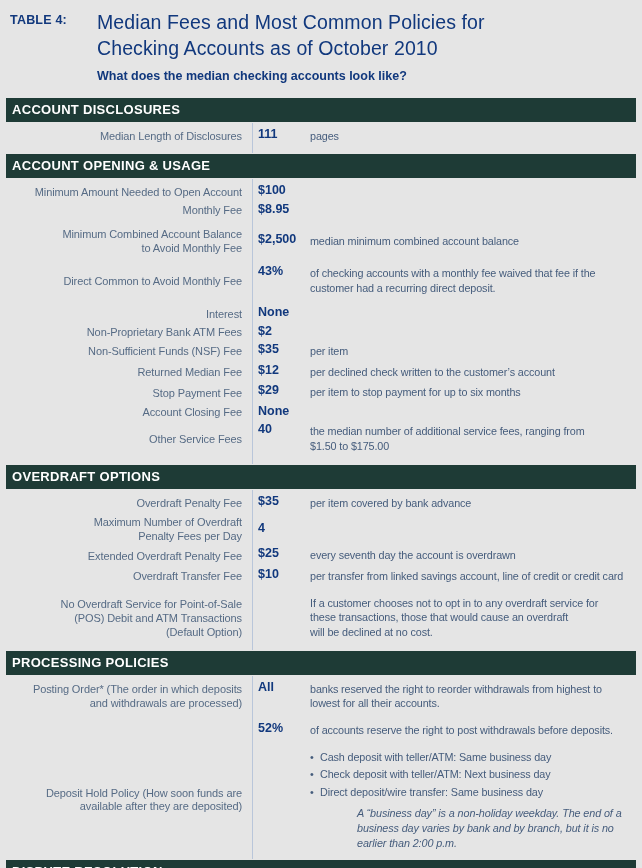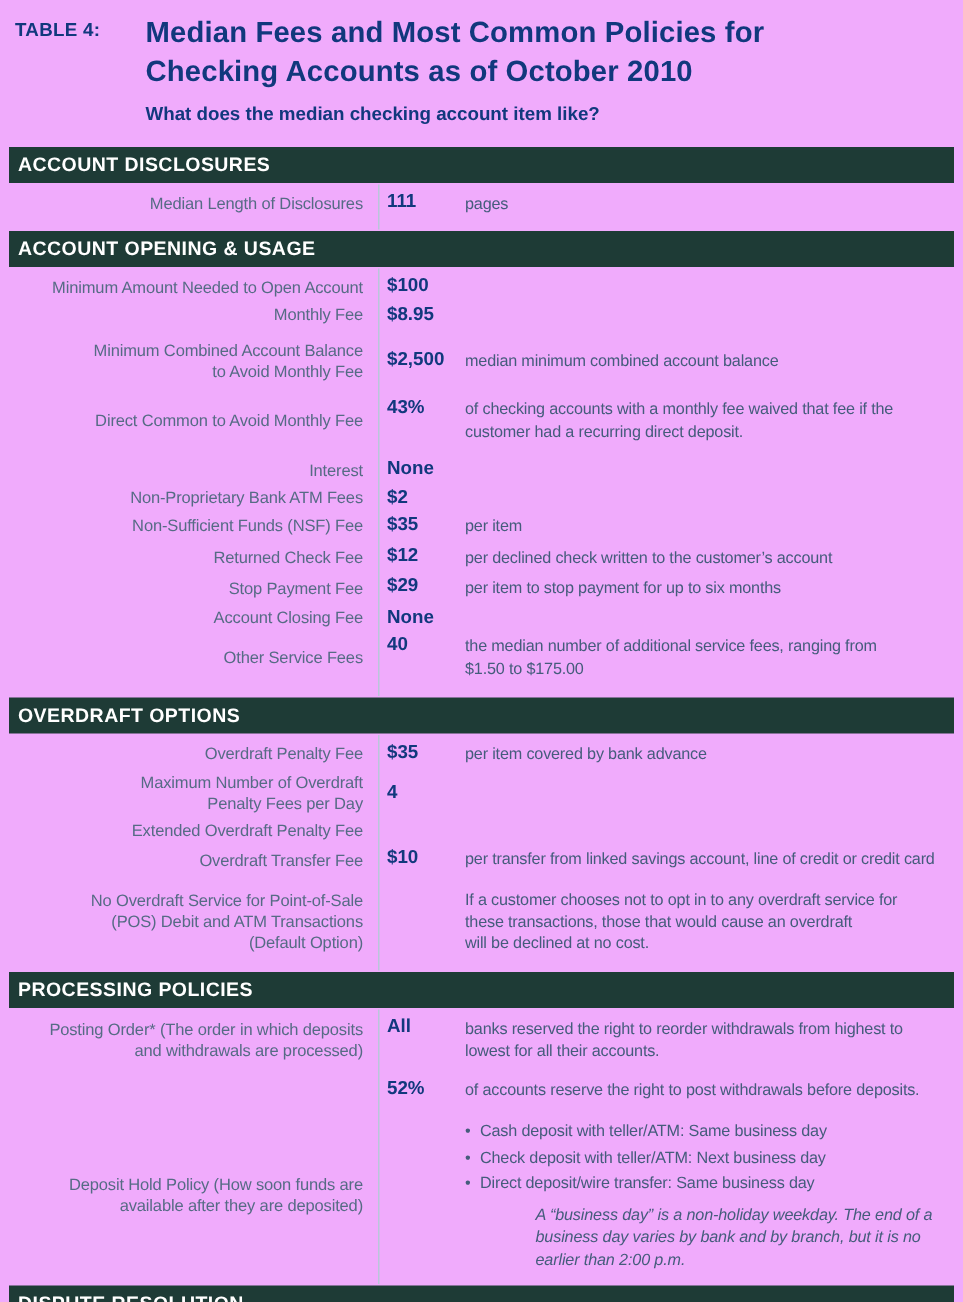--- a/index.html
+++ b/index.html
@@ -1,23 +1,23 @@
 <!DOCTYPE html>
 <html><head>
 <meta charset="utf-8">
 <style>
   html,body{margin:0;padding:0;background:#fff;}
   .page{
-    position:relative;width:642px;height:868px;overflow:hidden;background:#f0abfc;
+    position:relative;width:642px;height:868px;overflow:hidden;background:#e5e5e5;
     font-family:"Liberation Sans",sans-serif;color:var(--desc,#455c7c);
   }
   
   .header{display:flex;padding:9px 6px 0 10px;}
   .table-tag{width:87px;flex-shrink:0;font-weight:bold;font-size:12.5px;color:var(--navy,#11387d);padding-top:4px;letter-spacing:.2px;}
-  .title{font-weight:bold;font-size:19.5px;line-height:1.35;color:var(--navy,#11387d);white-space:pre-line;letter-spacing:.1px;}
+  .title{font-weight:normal;font-size:19.5px;line-height:1.35;color:var(--navy,#11387d);white-space:pre-line;letter-spacing:.1px;}
   .subtitle{font-weight:bold;font-size:12.5px;color:var(--navy,#11387d);margin-top:7px;}
   
   .sections{margin:15px 6px 0 6px;}
   .section-bar{background:var(--bar-bg,#1e3b36);color:var(--bar-text,#fff);font-weight:bold;
     font-size:13px;letter-spacing:.3px;padding:4px 6px 5px 6px;}
   .section-body{position:relative;padding:5px 0 7px 0;}
   .vline{position:absolute;left:246px;top:1px;bottom:1px;width:1px;background:var(--divider,#b9c6da);}
   .row{display:flex;align-items:center;margin-bottom:2px;}
   .row.gap{margin-top:8px;}
   .rlabel{width:236px;flex-shrink:0;text-align:right;font-size:11px;line-height:1.27;
@@ -36,21 +36,21 @@
 </head>
 <body>
 
 <div class="page" style="--navy: #11387d; --bar-bg: #1e3b36; --bar-text: #ffffff; --label: #566b85; --desc: #455c7c; --divider: #b9c6da; --footer: #50627b;">
 
   <div class="header">
     <div class="table-tag">TABLE 4:</div>
     <div>
       <div class="title">Median Fees and Most Common Policies for
 Checking Accounts as of October 2010</div>
-      <div class="subtitle">What does the median checking account item like?</div>
+      <div class="subtitle">What does the median checking accounts look like?</div>
     </div>
   </div>
 
   <div class="sections">
 
     <div class="section-bar">ACCOUNT DISCLOSURES</div>
     <div class="section-body">
       <div class="vline"></div>
       <div class="row">
         <div class="rlabel">Median Length of Disclosures</div>
@@ -132,21 +132,21 @@
         <div class="rlabel">Non-Sufficient Funds (NSF) Fee</div>
         <div class="rvals">
             <div class="entry">
           <div class="val">$35</div>
           <div class="desc">per item</div>
         </div>
           </div>
       </div>
 
       <div class="row">
-        <div class="rlabel">Returned Check Fee</div>
+        <div class="rlabel">Returned Median Fee</div>
         <div class="rvals">
             <div class="entry">
           <div class="val">$12</div>
           <div class="desc">per declined check written to the customer’s account</div>
         </div>
           </div>
       </div>
 
       <div class="row">
         <div class="rlabel">Stop Payment Fee</div>
@@ -200,20 +200,26 @@
         <div class="rvals">
             <div class="entry">
           <div class="val">4</div>
           <div class="desc"></div>
         </div>
           </div>
       </div>
 
       <div class="row">
         <div class="rlabel">Extended Overdraft Penalty Fee</div>
+        <div class="rvals">
+            <div class="entry">
+          <div class="val">$25</div>
+          <div class="desc">every seventh day the account is overdrawn</div>
+        </div>
+          </div>
       </div>
 
       <div class="row">
         <div class="rlabel">Overdraft Transfer Fee</div>
         <div class="rvals">
             <div class="entry">
           <div class="val">$10</div>
           <div class="desc">per transfer from linked savings account, line of credit or credit card</div>
         </div>
           </div>

